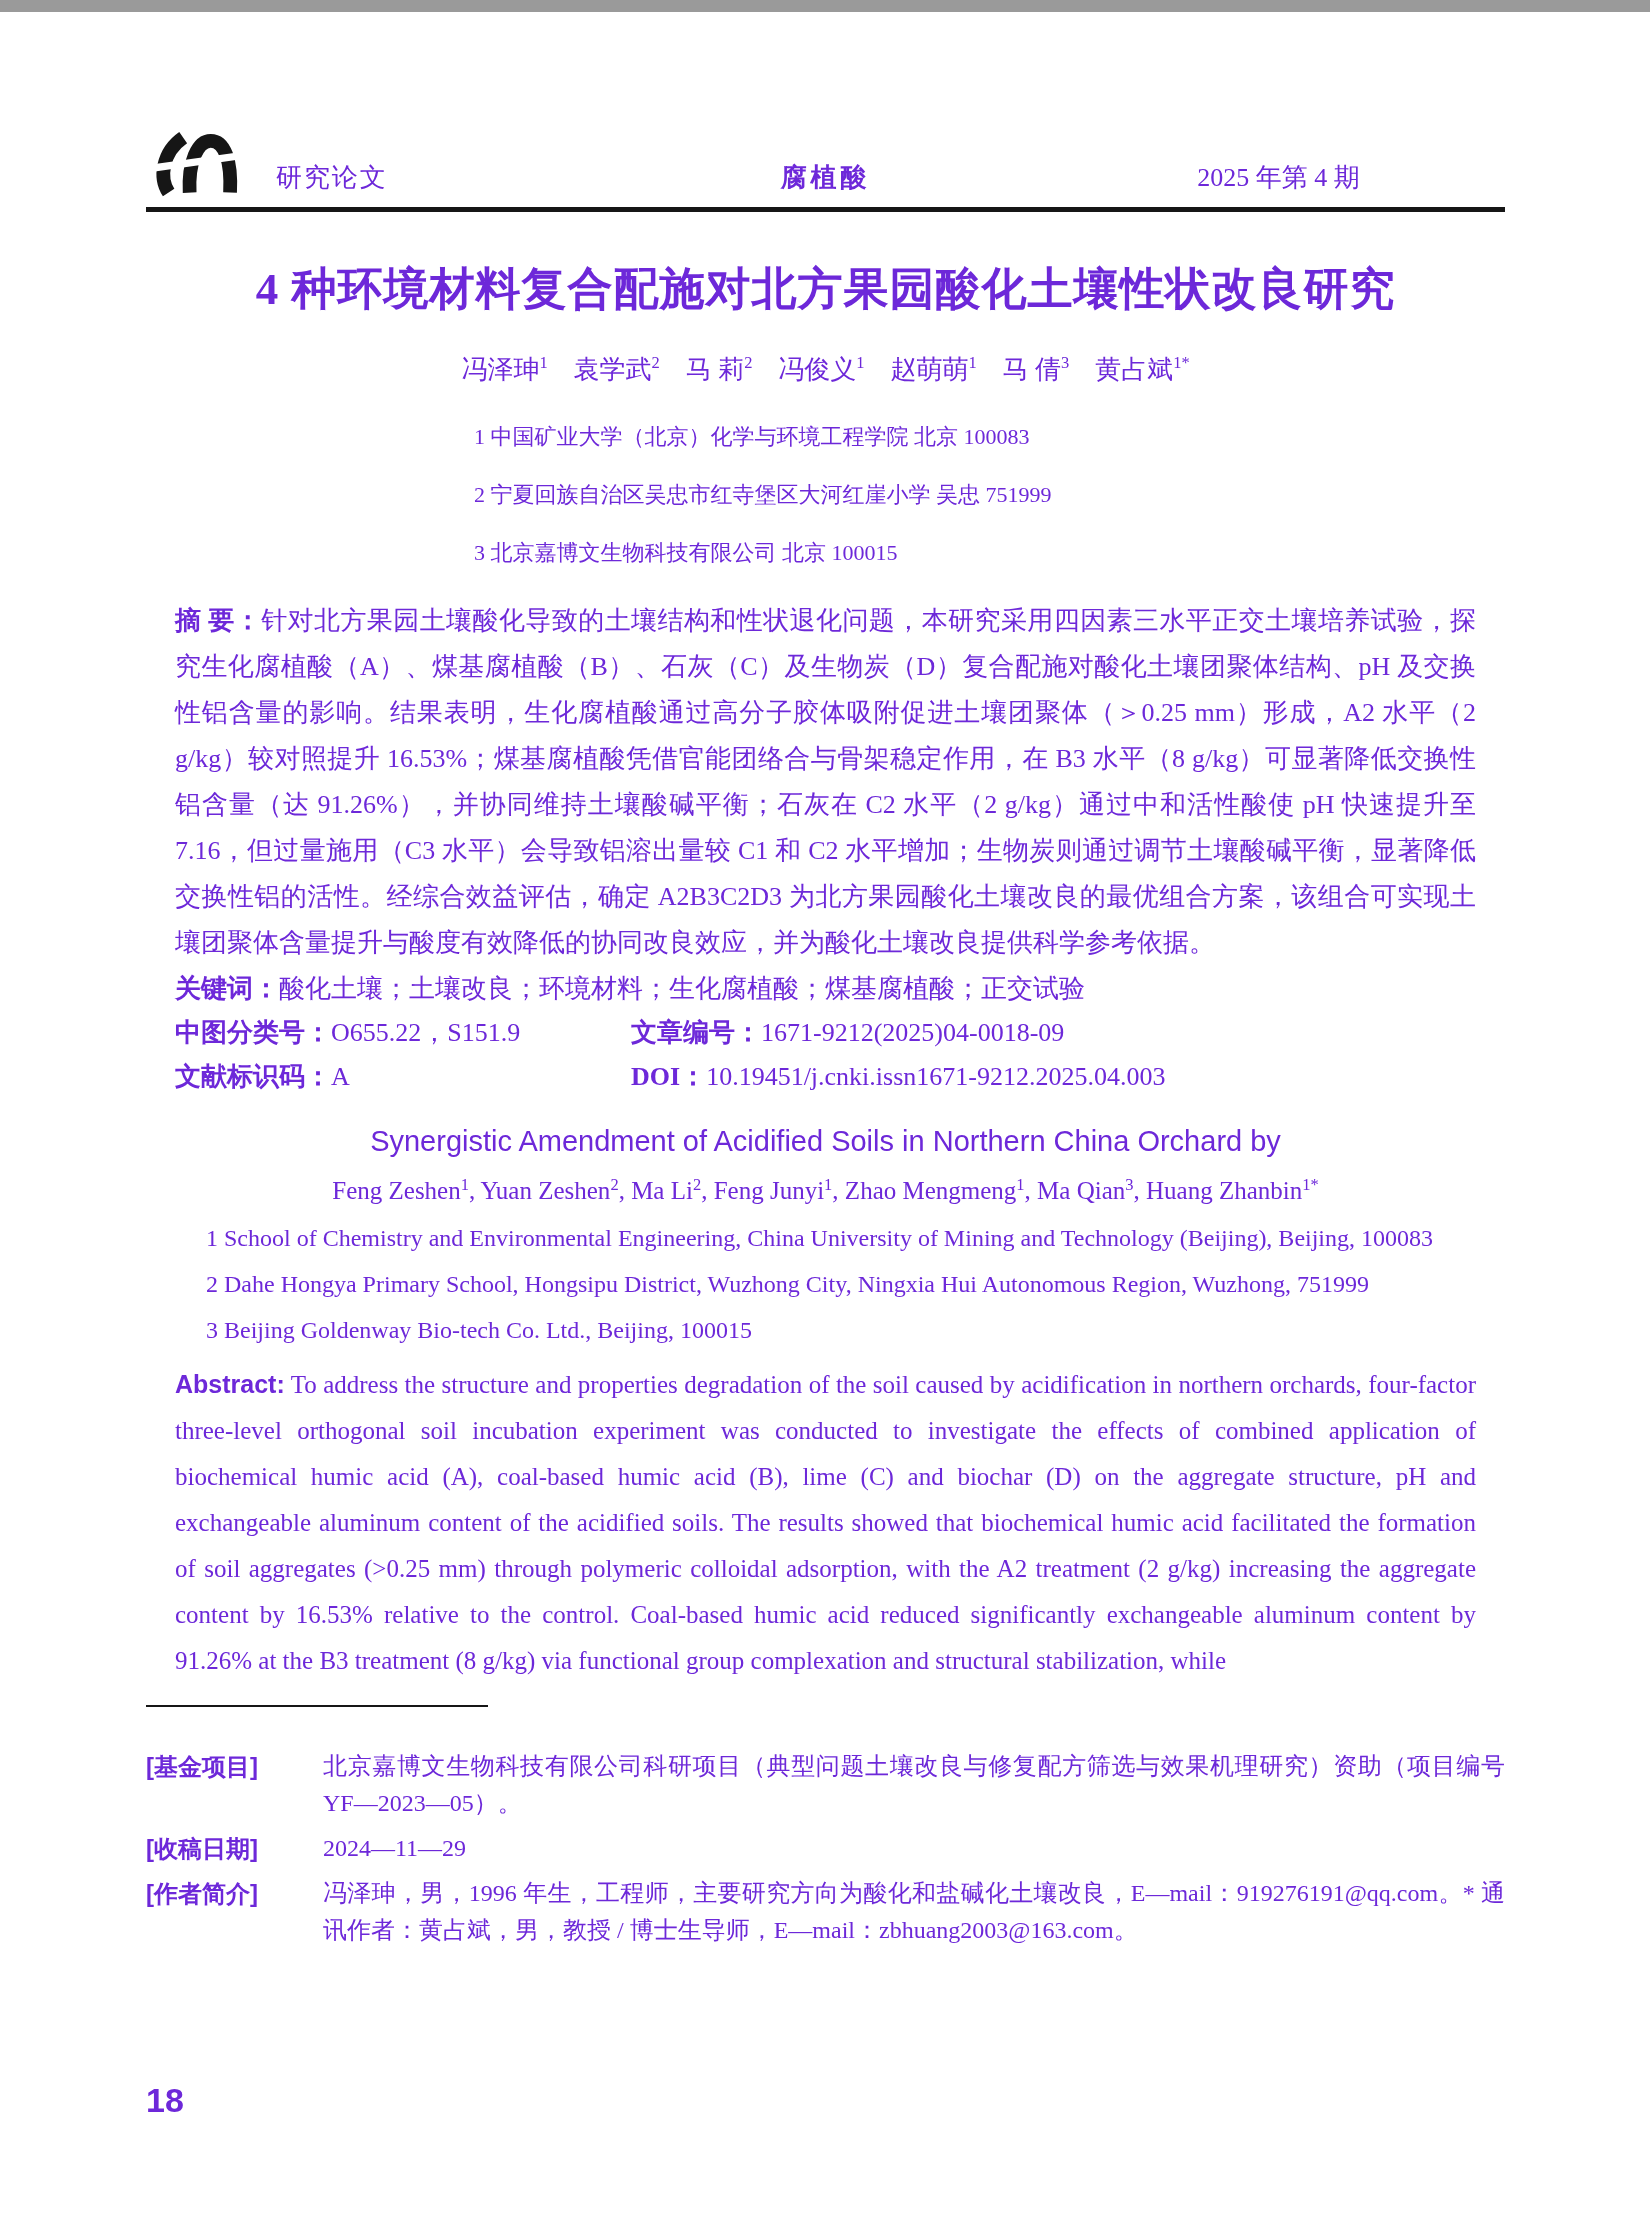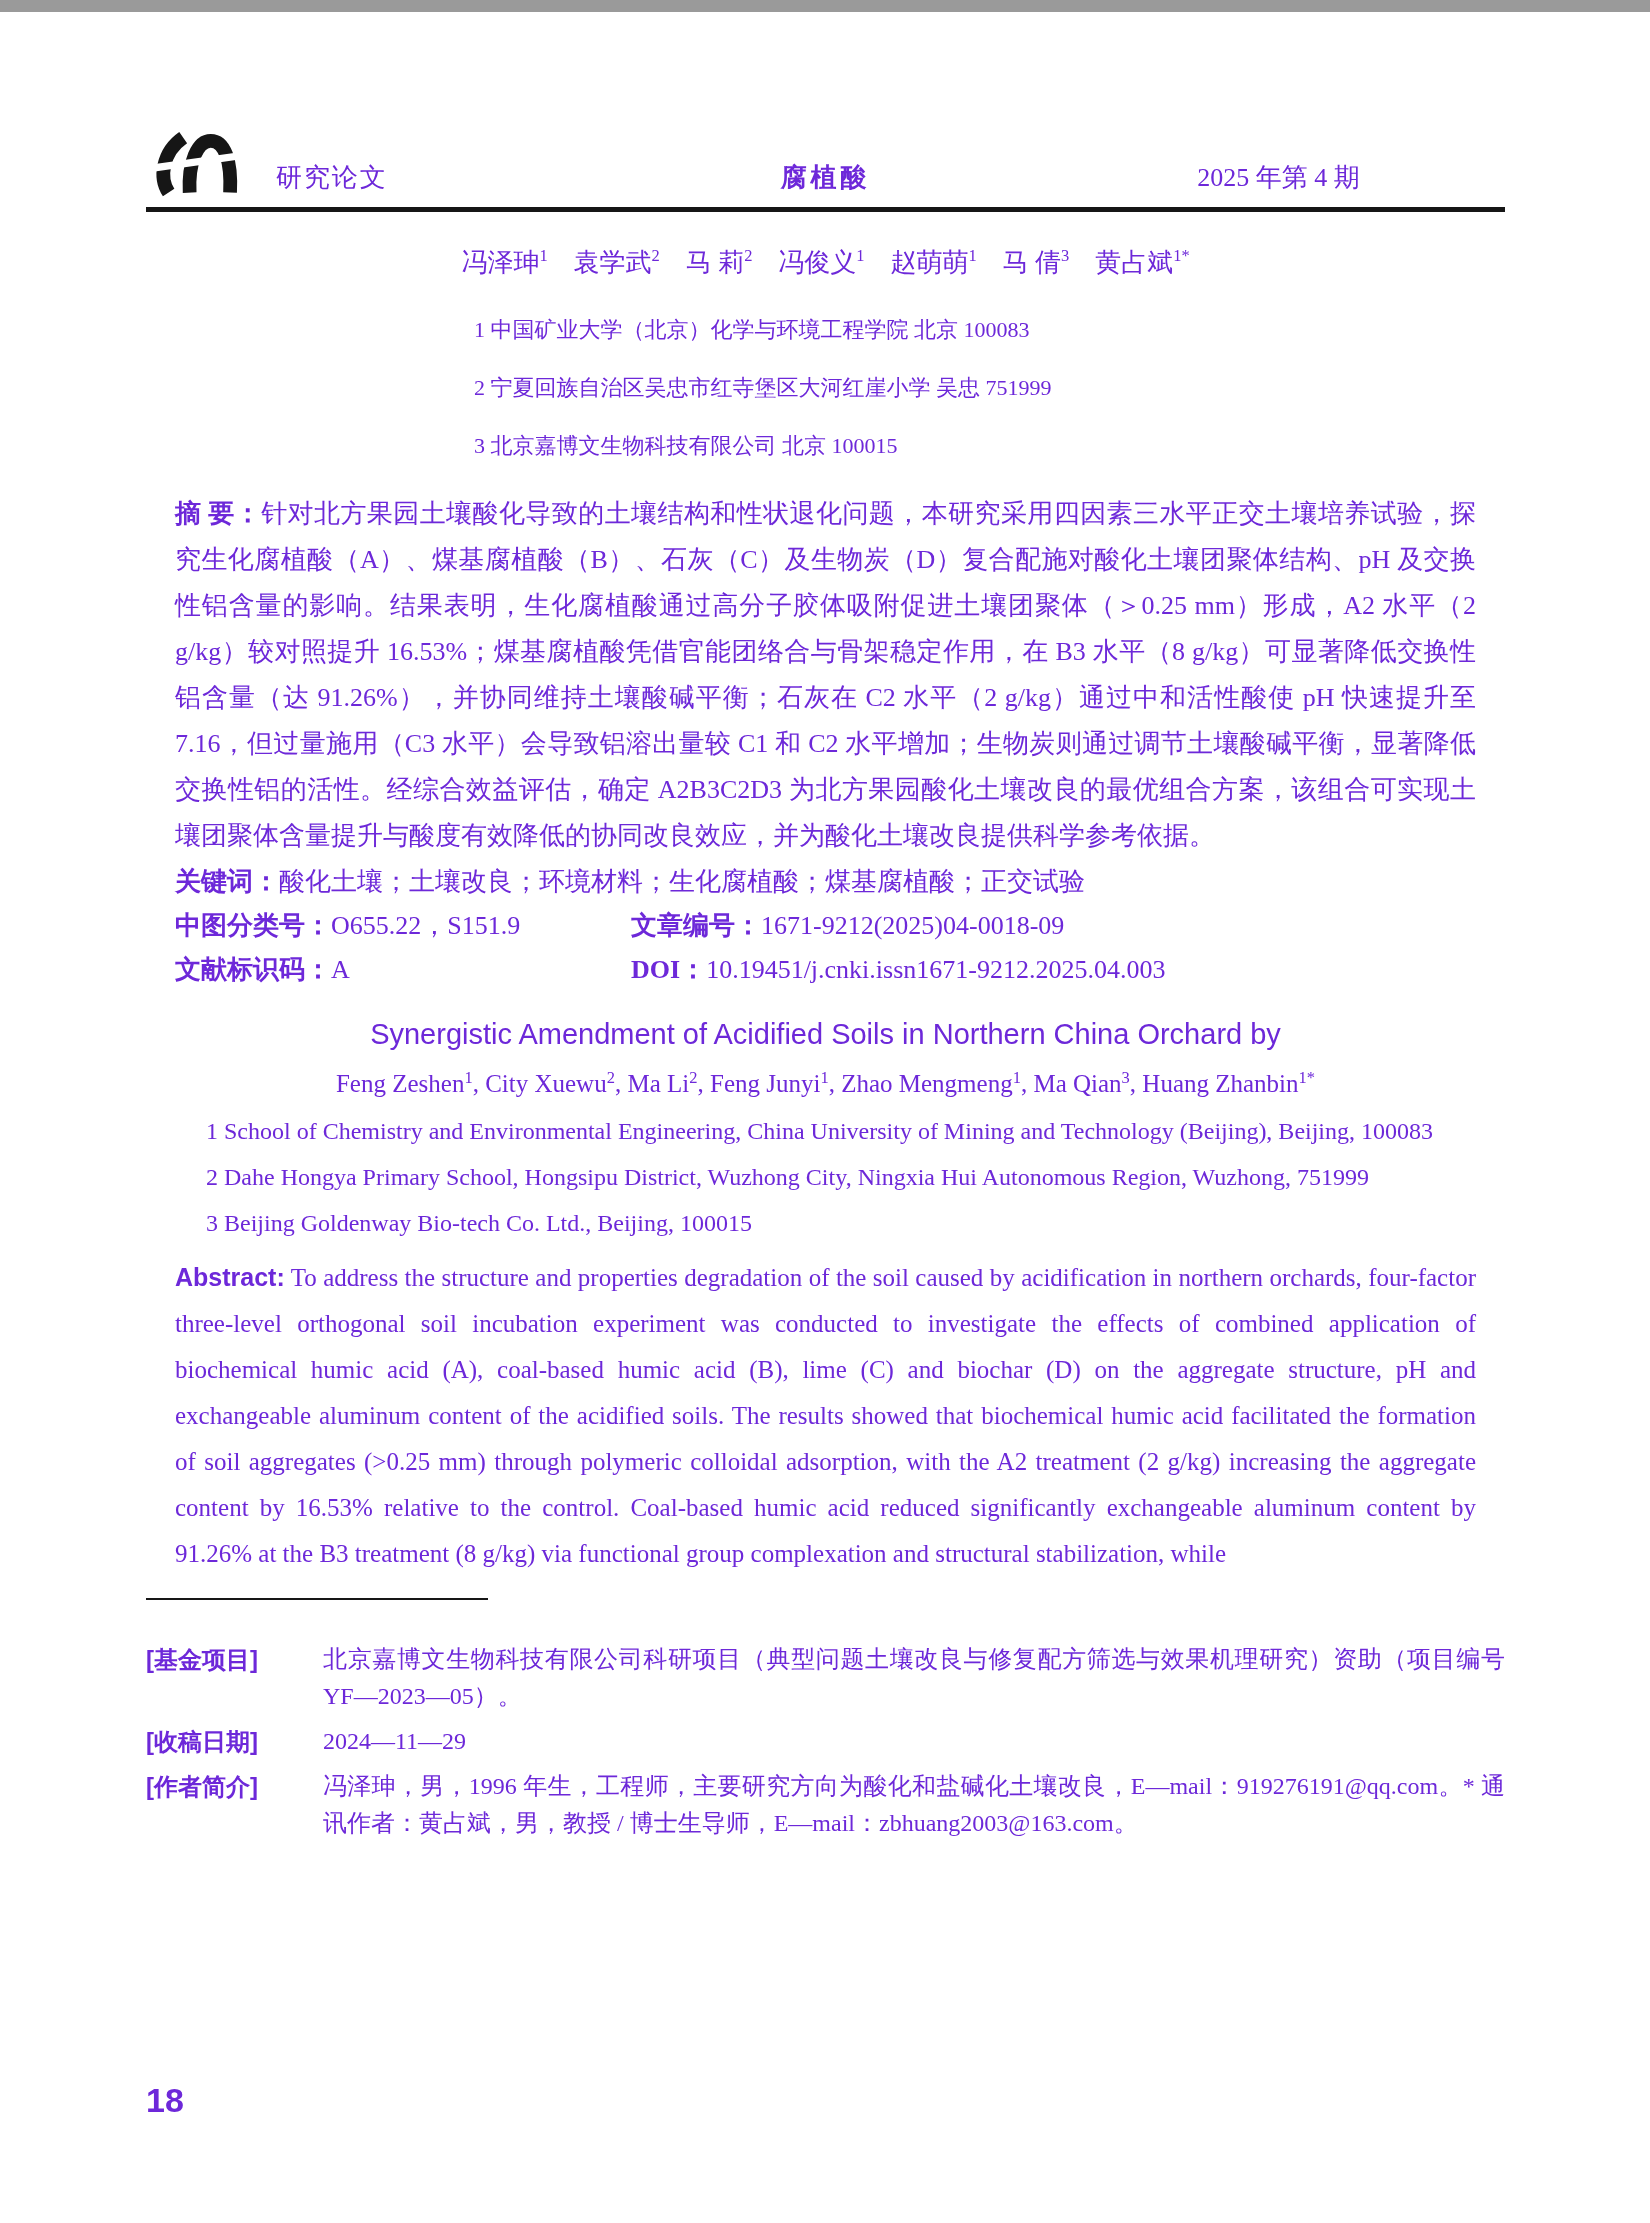--- a/index.html
+++ b/index.html
@@ -107,20 +107,21 @@
         </g>
         <rect x="-8" y="38" width="136" height="9" fill="#ffffff" transform="rotate(-8 60 42)"></rect>
       </svg>
       <span class="jh-category">研究论文</span>
     </div>
     <div class="jh-center">腐植酸</div>
     <div class="jh-right">2025 年第 4 期</div>
   </div>
   <div class="header-rule"></div>
 
+  <h1 class="title-cn">4 种环境材料复合配施对北方果园酸化土壤性状改良研究</h1>
 
   <div class="authors-cn">
     
   
       <span class="author"><span>冯泽珅</span><sup>1</sup></span>
     
       <span class="author"><span>袁学武</span><sup>2</sup></span>
     
       <span class="author"><span>马 莉</span><sup>2</sup></span>
     
@@ -161,21 +162,21 @@
 
       <div class="title-en-line">Synergistic Amendment of Acidified Soils in Northern China Orchard by</div>
 
     </div>
 
   <div class="authors-en">
     
   
       <span class="author"><span>Feng Zeshen</span><sup>1</sup><span>, </span></span>
     
-      <span class="author"><span>City Xuewu</span><sup>2</sup><span>, </span></span>
+      <span class="author"><span>Yuan Zeshen</span><sup>2</sup><span>, </span></span>
     
       <span class="author"><span>Ma Li</span><sup>2</sup><span>, </span></span>
     
       <span class="author"><span>Feng Junyi</span><sup>1</sup><span>, </span></span>
     
       <span class="author"><span>Zhao Mengmeng</span><sup>1</sup><span>, </span></span>
     
       <span class="author"><span>Ma Qian</span><sup>3</sup><span>, </span></span>
     
       <span class="author"><span>Huang Zhanbin</span><sup>1*</sup><span></span></span>

